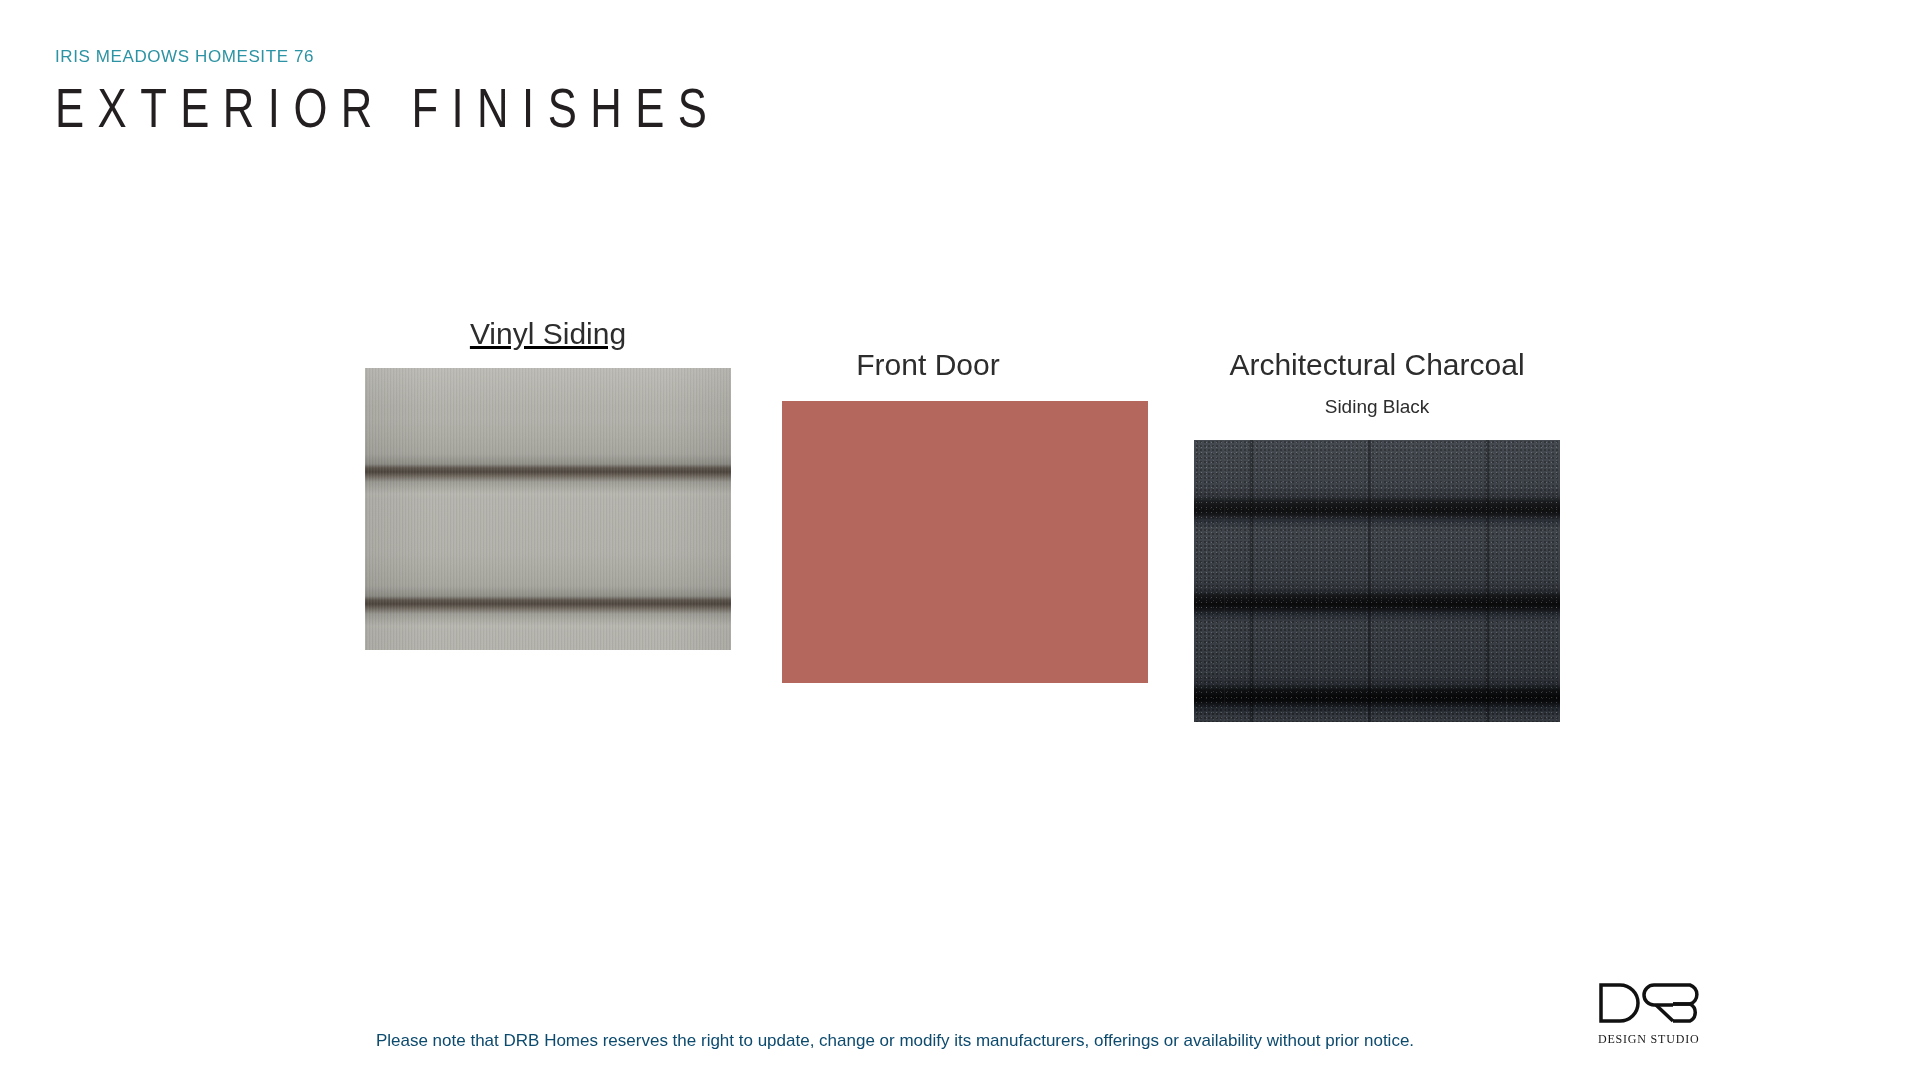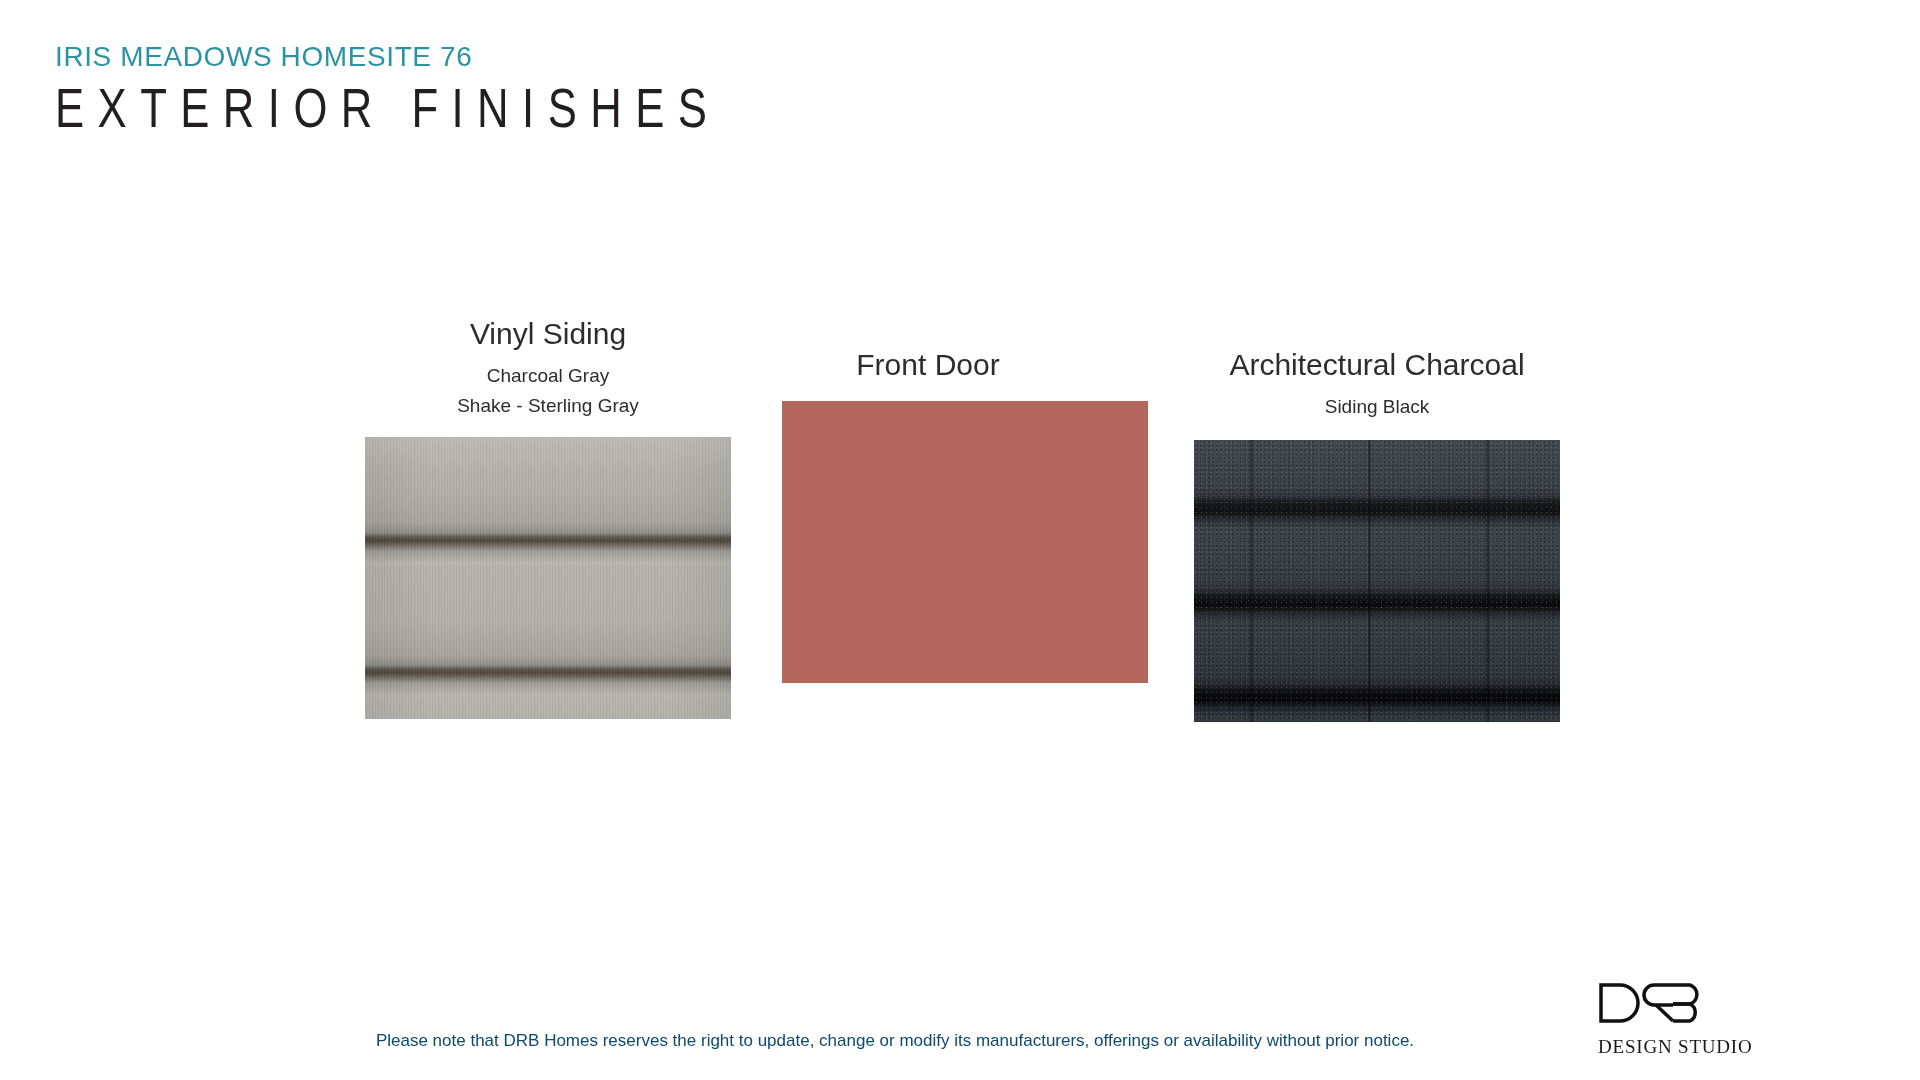--- a/index.html
+++ b/index.html
@@ -19,21 +19,21 @@
   
   #header {
     position: absolute;
     left: 55px;
     top: 42px;
     width: 1400px;
   }
   #eyebrow {
     color: #2b93a3;
     font-family: "Liberation Sans", sans-serif;
-    font-size: 28px;
+    font-size: 17px;
     font-weight: 400;
     letter-spacing: 0.6px;
     line-height: 30px;
     white-space: nowrap;
   }
   #page-title {
     margin-top: 8px;
     color: #231f20;
     font-family: "Liberation Sans", sans-serif;
     font-weight: 300;
@@ -79,21 +79,21 @@
   }
   .swatch-img {
     margin-top: 16px;
     width: 366px;
     height: 282px;
     position: relative;
     overflow: hidden;
   }
 
   
-  #group-siding   { left: 365px; top: 316px; width: 366px; }
+  #group-siding   { left: 365px; top: 316px; width: 366px; text-decoration: underline; }
   #group-door     { left: 782px; top: 347px; width: 292px; }
   #group-shingles { left: 1194px; top: 347px; width: 366px; }
 
   #group-door .swatch-img,
   #group-shingles .swatch-img { margin-top: 18px; }
 
   
   .tex-siding {
     background-color: #a9a9a3;
     background-image:
@@ -207,46 +207,42 @@
     left: 1598px;
     top: 982px;
     width: 120px;
   }
   #logo-mark {
     display: block;
     width: 112px;
     height: 42px;
   }
   #logo-word {
-    margin-top: 14px;
+    margin-top: 6px;
     color: #1a1a1a;
     font-family: "Liberation Serif", serif;
-    font-size: 19px;
+    font-size: 12px;
     letter-spacing: 0.8px;
     line-height: 18px;
     white-space: nowrap;
-    text-align: center;
+    text-align: left;
   }
 </style>
 </head>
 <body>
 
 <div id="header">
   <div id="eyebrow">IRIS MEADOWS HOMESITE 76</div>
   <div id="page-title">EXTERIOR FINISHES</div>
 </div>
 
 <div id="board">
 
   <div class="swatch-group" id="group-siding">
     <div class="swatch-title">Vinyl Siding</div>
-    <div class="swatch-subs">
-      <div class="swatch-sub">Charcoal Gray</div>
-      <div class="swatch-sub">Shake - Sterling Gray</div>
-    </div>
     <div class="swatch-img tex-siding"></div>
   </div>
 
   <div class="swatch-group" id="group-door">
     <div class="swatch-title">Front Door</div>
     <div class="swatch-img tex-paint"></div>
   </div>
 
   <div class="swatch-group" id="group-shingles">
     <div class="swatch-title">Architectural Charcoal</div>

